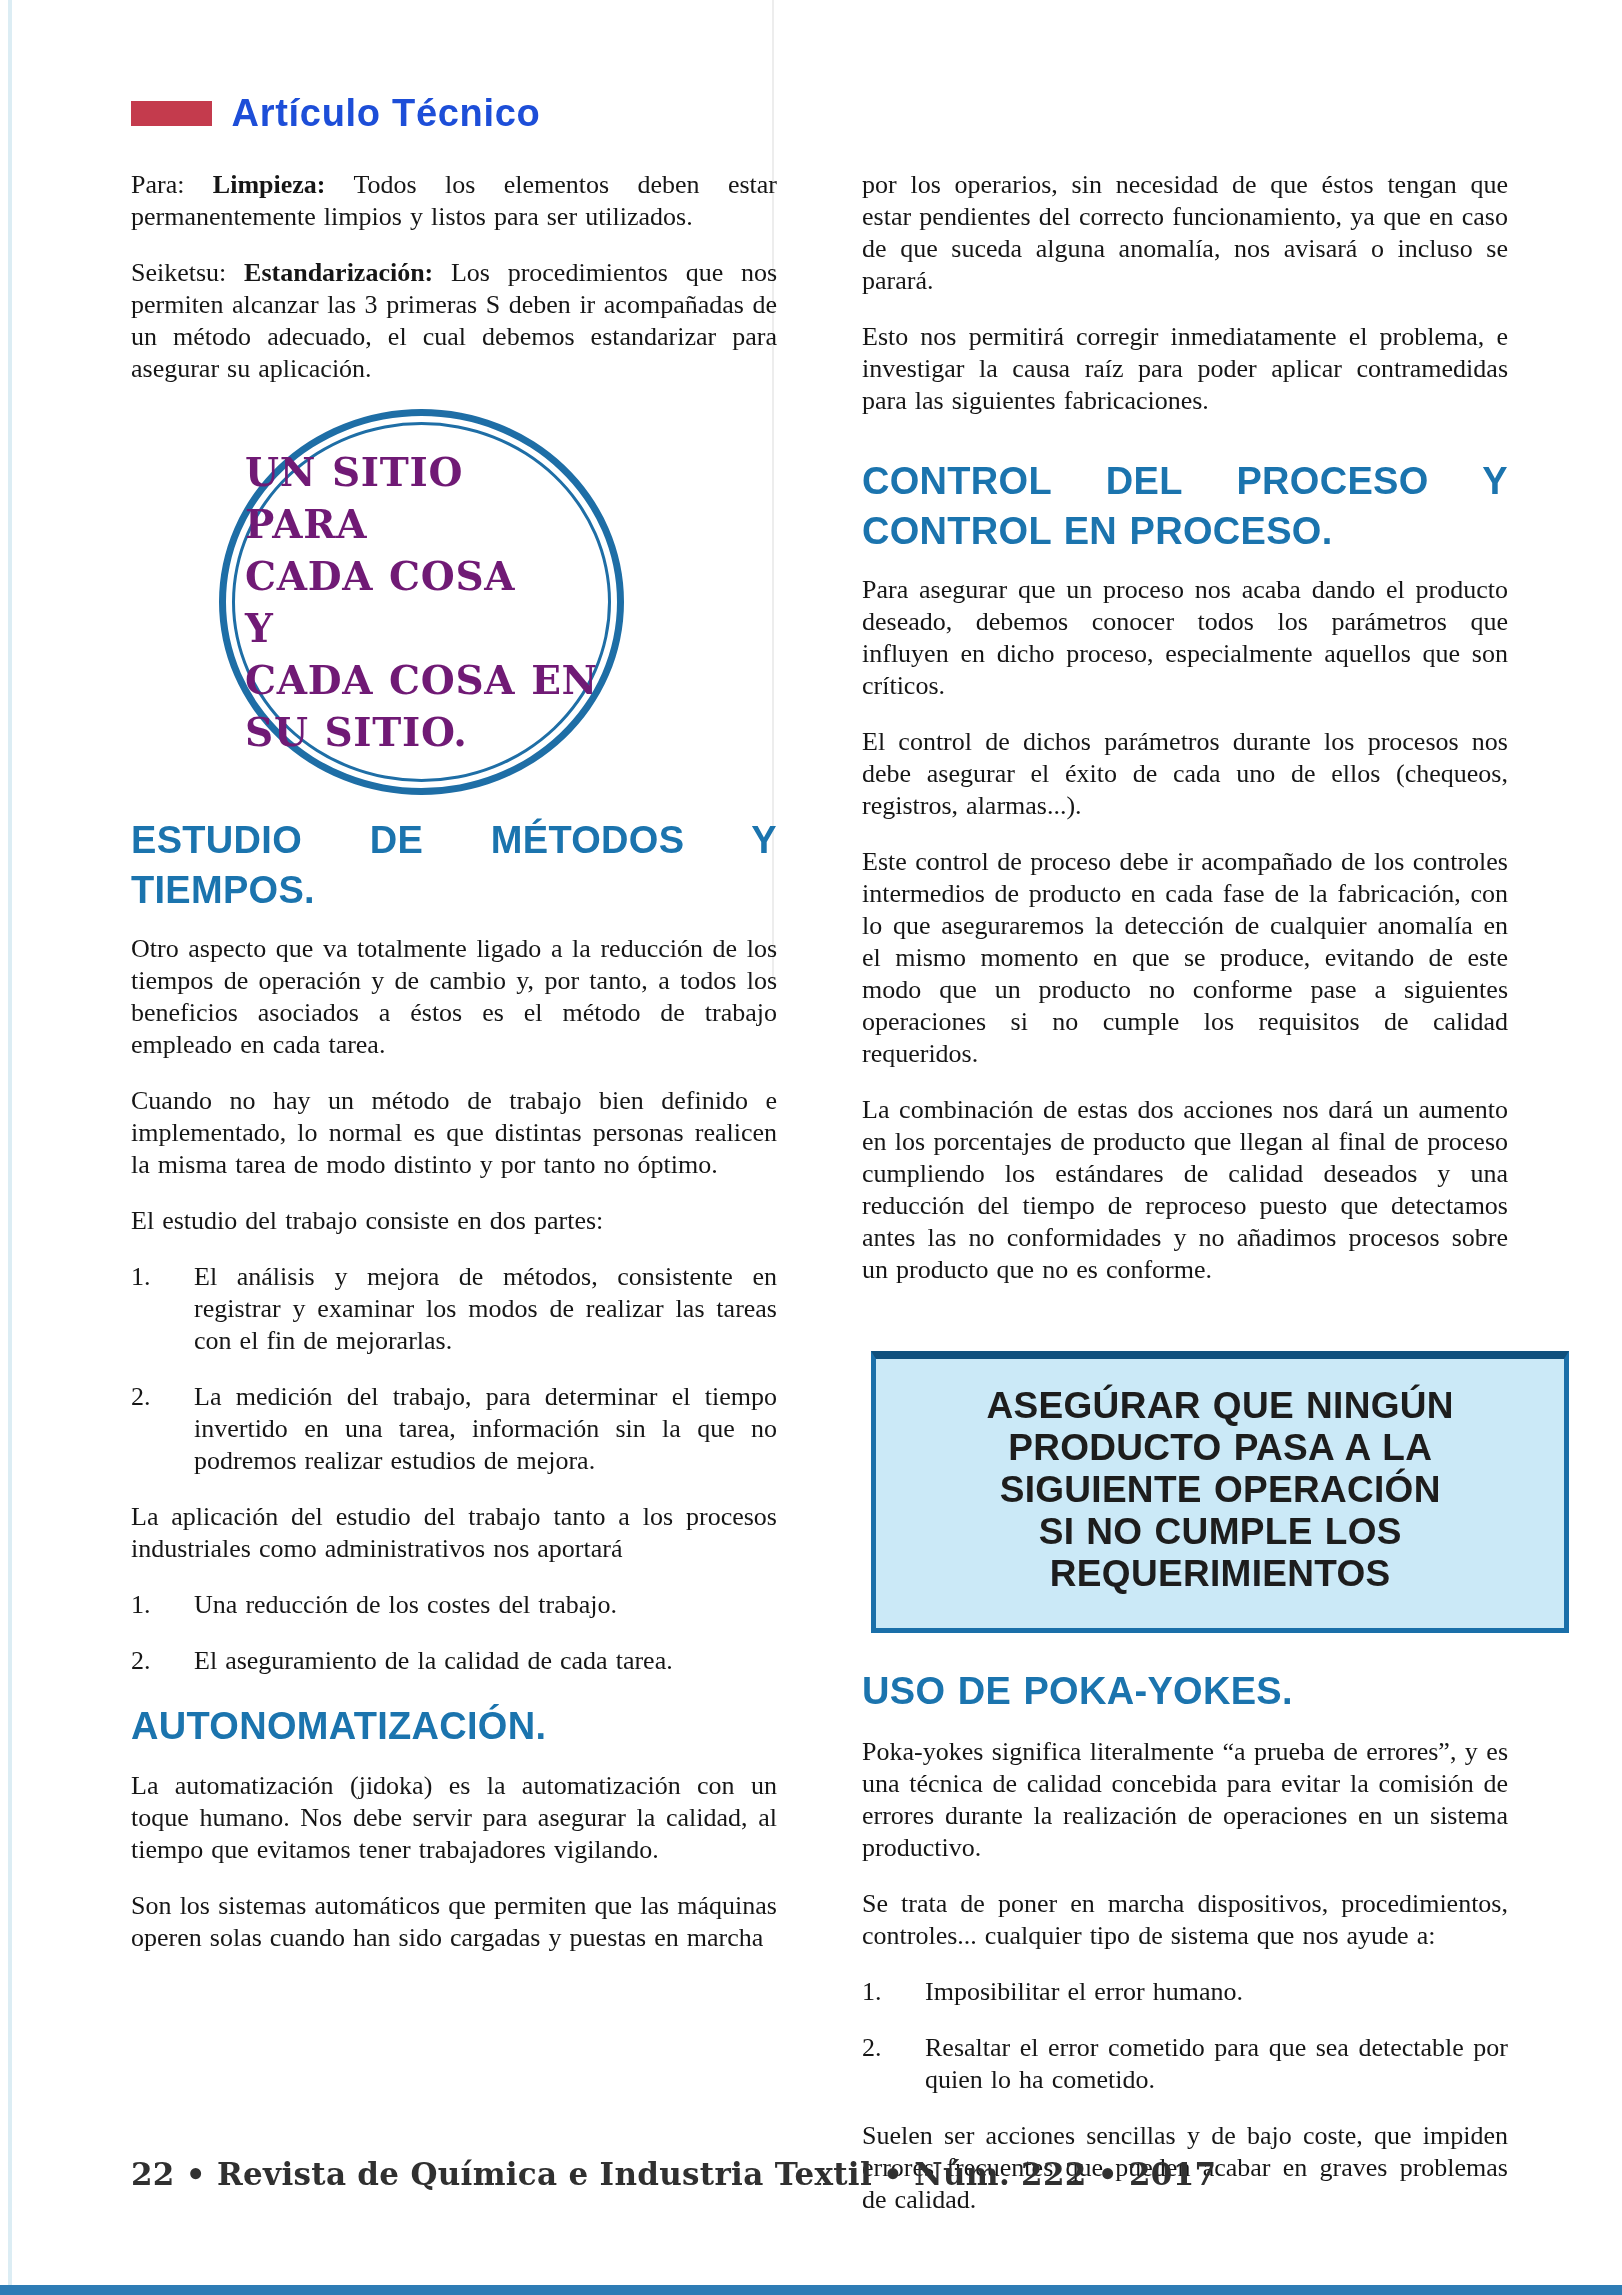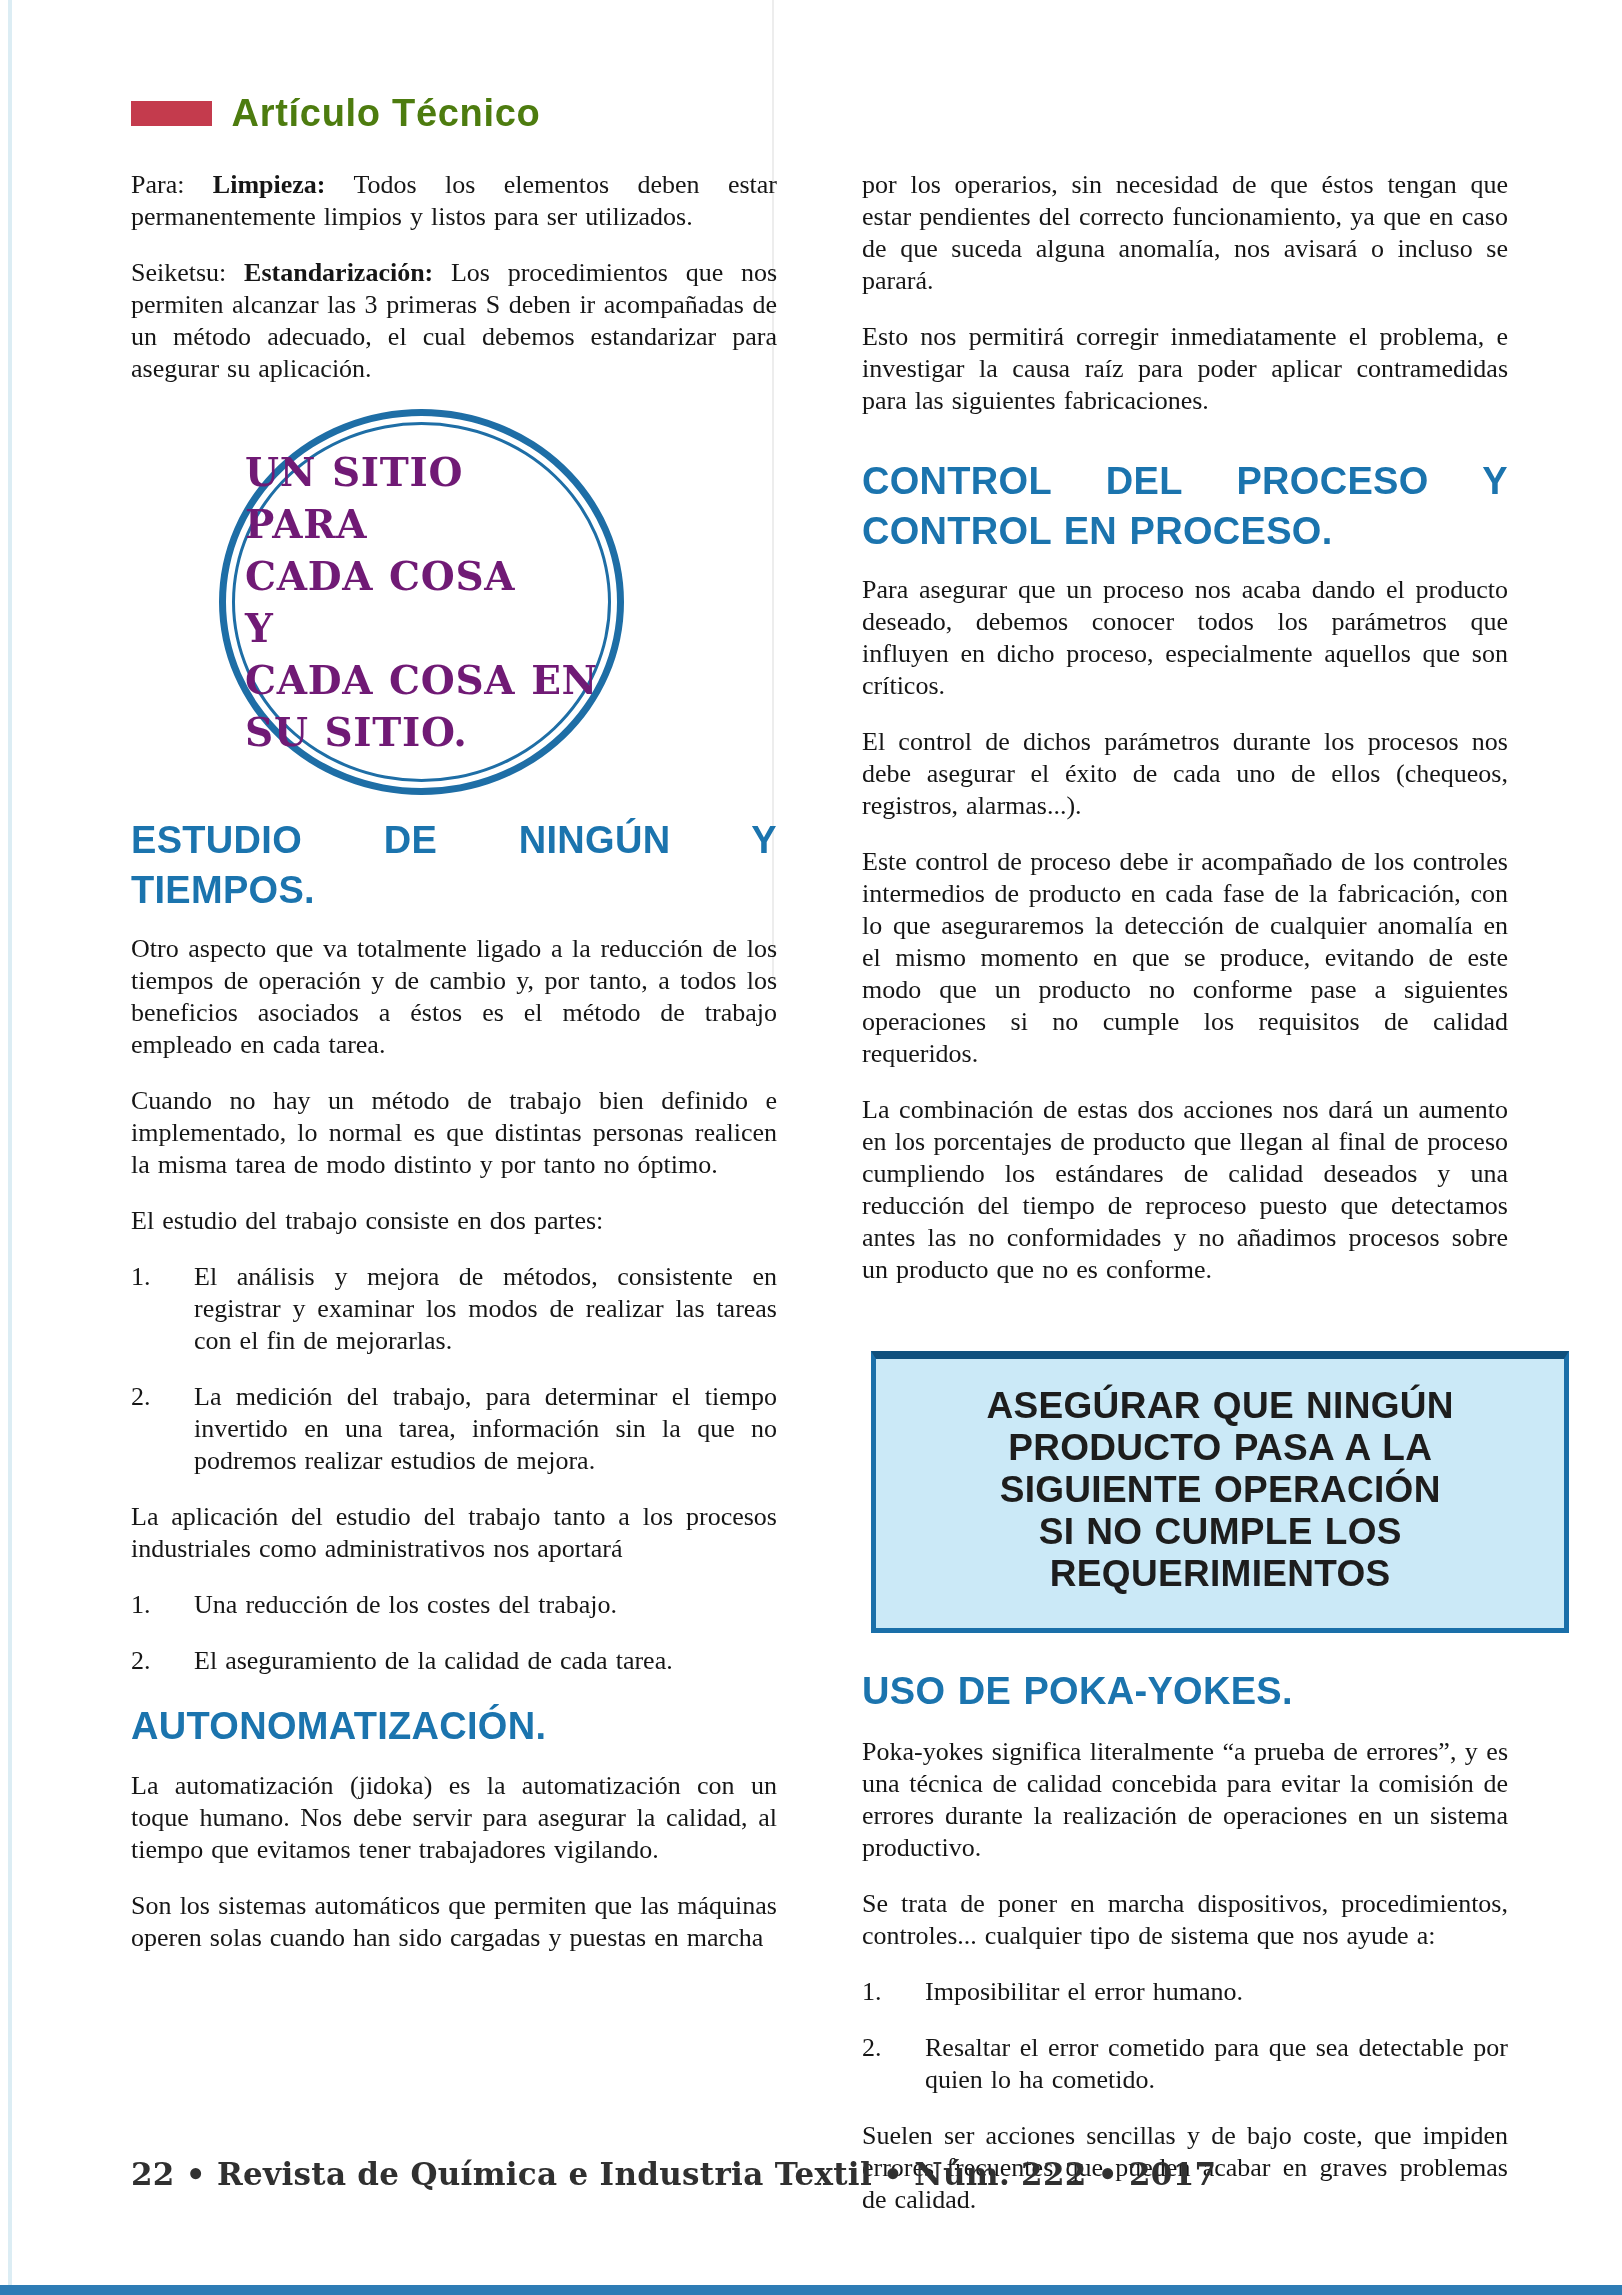--- a/index.html
+++ b/index.html
@@ -7,21 +7,21 @@
         font-family:"Liberation Serif",serif;}
   
   .edge-line-left{position:absolute;left:7.8px;top:0;width:3.9px;height:2295px;background:#dcedf4;}
   .crease-line{position:absolute;left:772px;top:0;width:2px;height:981px;background:#ededed;}
   .bottom-bar{position:absolute;left:0;bottom:0;width:1623px;height:10.5px;background:#2e7cb5;}
 
   
   .hdr{position:absolute;left:131px;top:92px;display:flex;align-items:center;}
   .red-bar{display:inline-block;width:81px;height:25px;background:#c43b4d;margin-right:19.6px;}
   .hdr-label{font-family:"Liberation Sans",sans-serif;font-weight:700;font-size:38px;
-             color:#4d7c0f;letter-spacing:0.7px;}
+             color:#1d4ed8;letter-spacing:0.7px;}
 
   
   .col{position:absolute;top:169px;width:646px;font-size:26px;line-height:32px;color:#161616;
        text-align:justify;word-spacing:0.06em;}
   .col-left{left:131px;}
   .col-right{left:862px;}
   p.body{margin:0 0 24px 0;}
   p.body b{font-weight:700;}
 
   .h-blue{font-family:"Liberation Sans",sans-serif;font-weight:700;font-size:38px;line-height:50px;
@@ -84,21 +84,21 @@
 PARA
 CADA COSA
 Y
 CADA COSA EN
 SU SITIO.</div>
         </div>
       </div>
     </div>
 
     <div class="h-blue h-metodos">
-      <div class="h-line-just">ESTUDIO DE NINGÚN Y</div>
+      <div class="h-line-just">ESTUDIO DE MÉTODOS Y</div>
       <div>TIEMPOS.</div>
     </div>
 
     <p class="body">Otro aspecto que va totalmente ligado a la reducción de los tiempos de operación y de cambio y, por tanto, a todos los beneficios asociados a éstos es el método de trabajo empleado en cada tarea.</p>
     <p class="body">Cuando no hay un método de trabajo bien definido e implementado, lo normal es que distintas personas realicen la misma tarea de modo distinto y por tanto no óptimo.</p>
     <p class="body">El estudio del trabajo consiste en dos partes:</p>
 
     <div class="li">
       <span class="num">1.</span>
       <span class="li-text">El análisis y mejora de métodos, consistente en registrar y examinar los modos de realizar las tareas con el fin de mejorarlas.</span>

